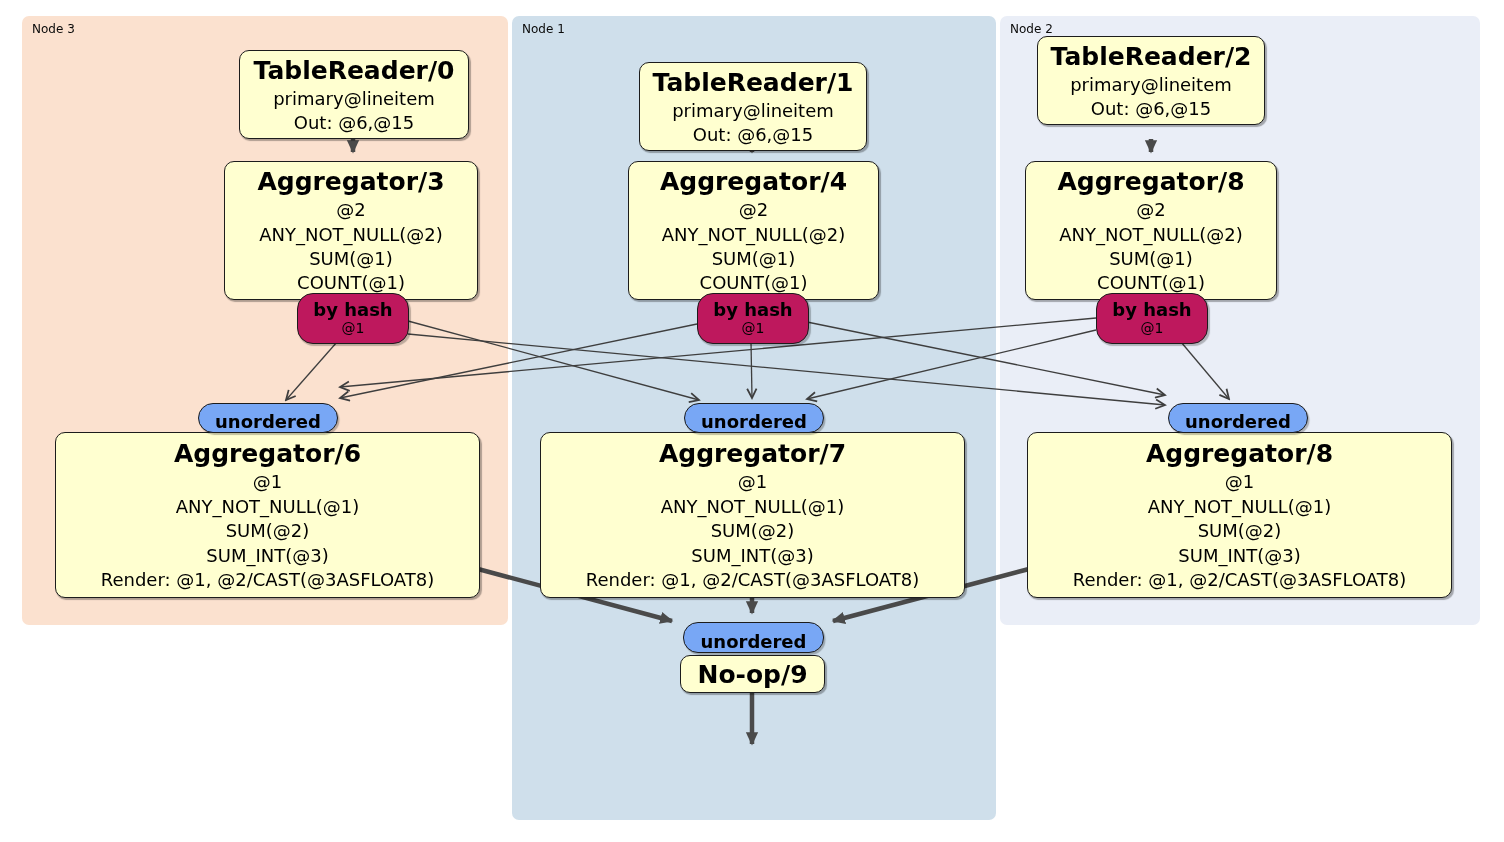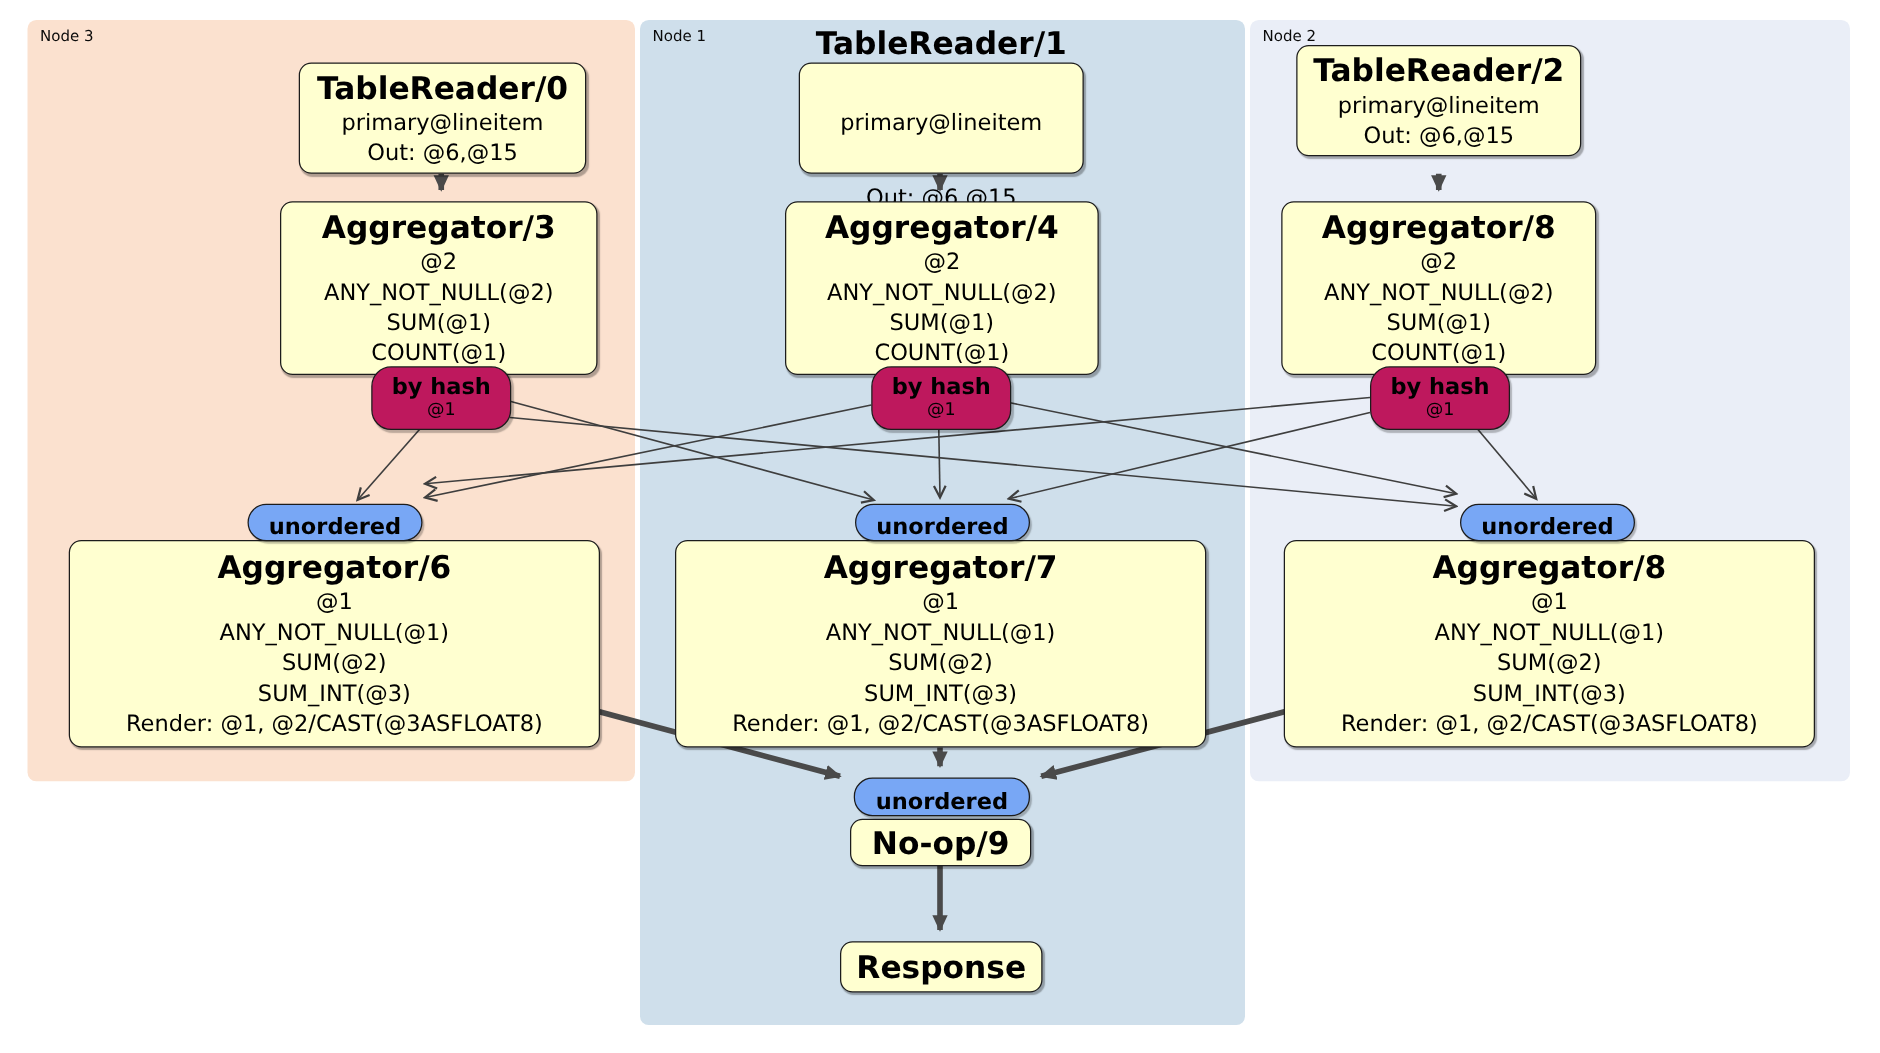--- a/index.html
+++ b/index.html
@@ -94,21 +94,21 @@
   </div>
   <div class="box" style="left:55px;top:432px;width:423px;height:164px;">
     <div class="title">Aggregator/6</div>
     <div class="row">@1</div>
     <div class="row">ANY_NOT_NULL(@1)</div>
     <div class="row">SUM(@2)</div>
     <div class="row">SUM_INT(@3)</div>
     <div class="row">Render: @1, @2/CAST(@3ASFLOAT8)</div>
   </div>
 
-  <div class="box" style="left:639px;top:50px;width:226px;height:87px;gap:36px;">
+  <div class="box" style="left:639px;top:62px;width:226px;height:87px;">
     <div class="title">TableReader/1</div>
     <div class="row">primary@lineitem</div>
     <div class="row">Out: @6,@15</div>
   </div>
   <div class="box" style="left:628px;top:161px;width:249px;height:137px;">
     <div class="title">Aggregator/4</div>
     <div class="row">@2</div>
     <div class="row">ANY_NOT_NULL(@2)</div>
     <div class="row">SUM(@1)</div>
     <div class="row">COUNT(@1)</div>
@@ -116,23 +116,20 @@
   <div class="box" style="left:540px;top:432px;width:423px;height:164px;">
     <div class="title">Aggregator/7</div>
     <div class="row">@1</div>
     <div class="row">ANY_NOT_NULL(@1)</div>
     <div class="row">SUM(@2)</div>
     <div class="row">SUM_INT(@3)</div>
     <div class="row">Render: @1, @2/CAST(@3ASFLOAT8)</div>
   </div>
   <div class="box" style="left:680px;top:655px;width:143px;height:36px;">
     <div class="title">No-op/9</div>
-  </div>
-  <div class="box" style="left:672px;top:753px;width:160px;height:39px;">
-    <div class="title">Response</div>
   </div>
 
   <div class="box" style="left:1037px;top:36px;width:226px;height:87px;">
     <div class="title">TableReader/2</div>
     <div class="row">primary@lineitem</div>
     <div class="row">Out: @6,@15</div>
   </div>
   <div class="box" style="left:1025px;top:161px;width:250px;height:137px;">
     <div class="title">Aggregator/8</div>
     <div class="row">@2</div>

